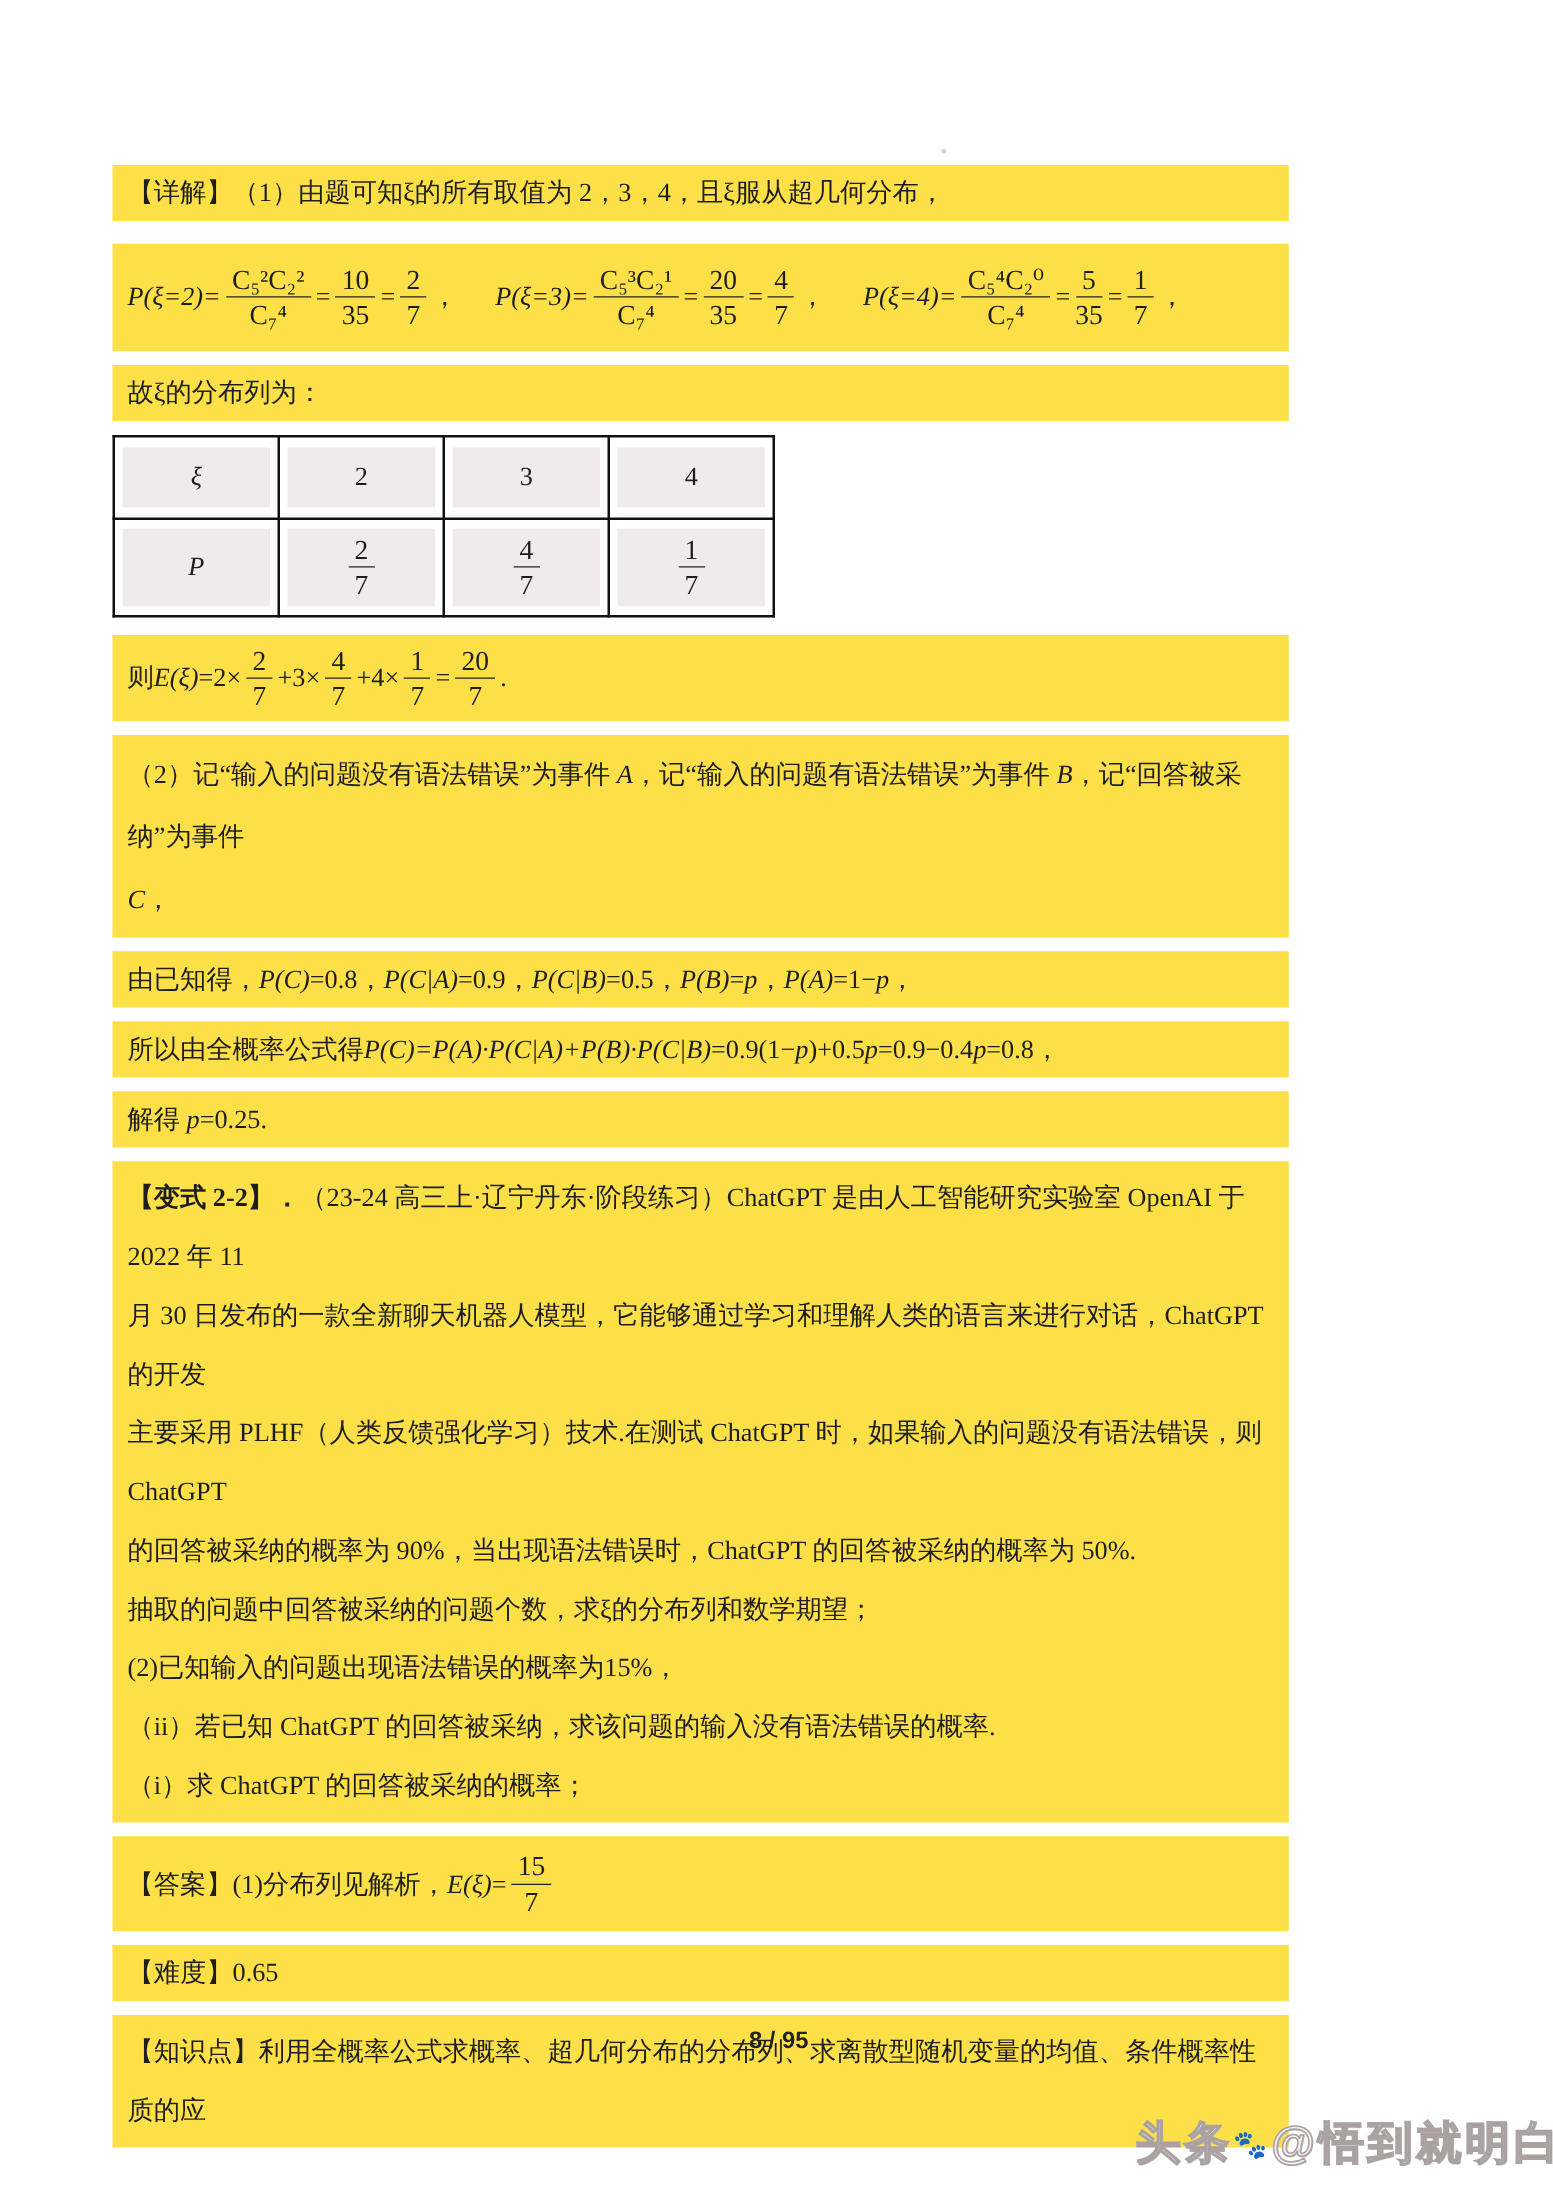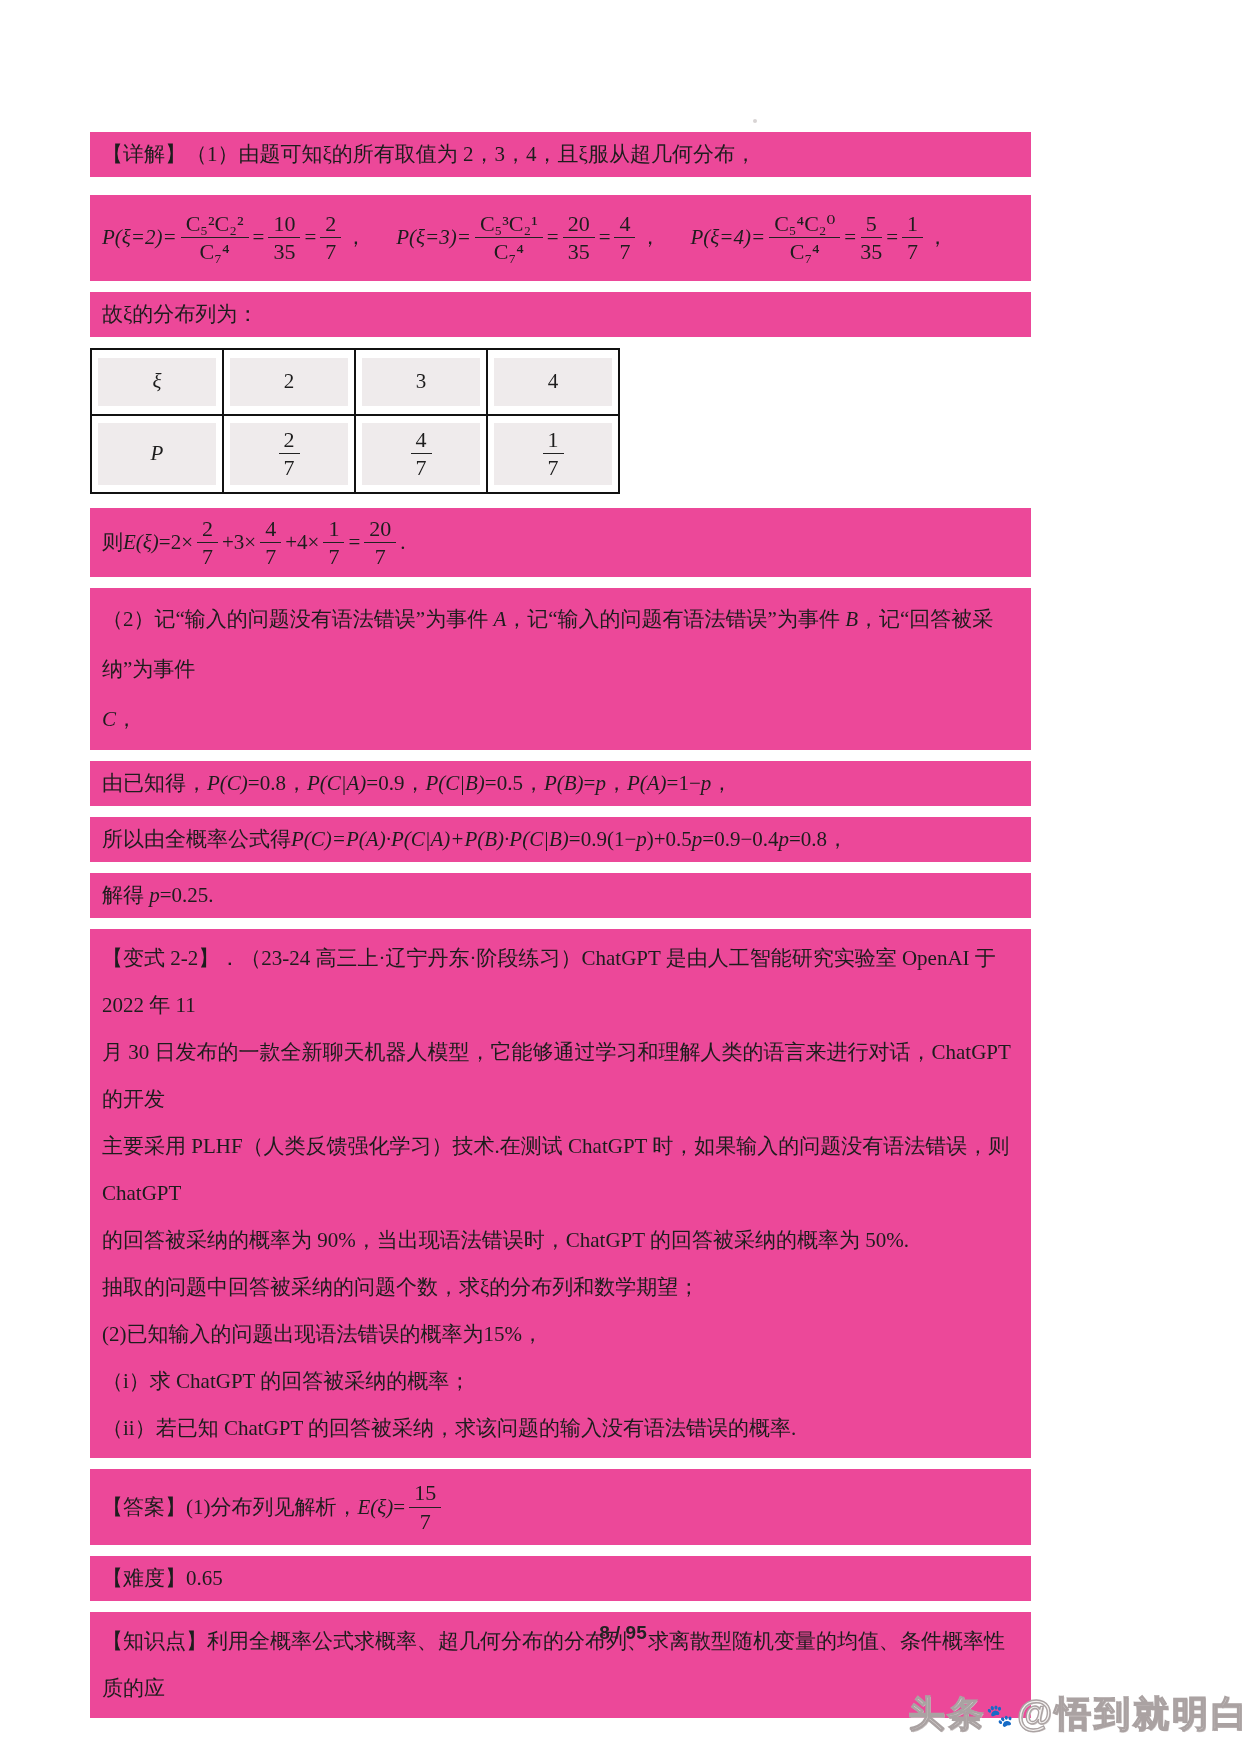--- a/index.html
+++ b/index.html
@@ -1,24 +1,24 @@
 <!DOCTYPE html>
 <html><head>
 <meta charset="utf-8">
 <style>
   html,body{margin:0;padding:0;}
   body{
     width:1242px;height:1756px;background:#ffffff;position:relative;
     font-family:"Liberation Serif","DejaVu Serif",serif;color:#1d1d1d;overflow:hidden;
   }
   .content{position:absolute;left:90px;top:132px;width:941px;}
-  .blk{background:#ec4899;padding:6px 12px;margin-bottom:11px;font-size:21px;line-height:33px;}
+  .blk{background:#fde047;padding:6px 12px;margin-bottom:11px;font-size:21px;line-height:33px;}
   .para{line-height:47px;}
   .it{font-style:italic;}
-  .bold{font-weight:normal;}
+  .bold{font-weight:bold;}
   
   .frac{display:inline-flex;flex-direction:column;align-items:center;vertical-align:middle;
         margin:2px 4px;line-height:1.15;font-size:22px;}
   .frac .num{padding:0 5px 1px;border-bottom:1.6px solid #222;white-space:nowrap;}
   .frac .den{padding-top:1px;white-space:nowrap;}
   .mline{display:flex;align-items:center;flex-wrap:wrap;}
   .formula-row{display:flex;align-items:center;gap:30px;padding:14px 12px;margin-top:18px;}
   .formula-group{display:flex;align-items:center;}
   
   table.dist{border-collapse:collapse;margin:4px 0 14px 0;}
@@ -195,22 +195,22 @@
 
   <div class="blk"><span>解得 </span><span class="it">p</span><span>=0.25.</span></div>
 
   <div class="blk">
     <div class="para"><span class="bold">【变式 2-2】．</span><span>（23-24 高三上·辽宁丹东·阶段练习）ChatGPT 是由人工智能研究实验室 OpenAI 于 2022 年 11</span></div>
     <div class="para">月 30 日发布的一款全新聊天机器人模型，它能够通过学习和理解人类的语言来进行对话，ChatGPT 的开发</div>
     <div class="para">主要采用 PLHF（人类反馈强化学习）技术.在测试 ChatGPT 时，如果输入的问题没有语法错误，则 ChatGPT</div>
     <div class="para">的回答被采纳的概率为 90%，当出现语法错误时，ChatGPT 的回答被采纳的概率为 50%.</div>
     <div class="para">抽取的问题中回答被采纳的问题个数，求ξ的分布列和数学期望；</div>
     <div class="para">(2)已知输入的问题出现语法错误的概率为15%，</div>
+    <div class="para">（ii）若已知 ChatGPT 的回答被采纳，求该问题的输入没有语法错误的概率.</div>
     <div class="para">（i）求 ChatGPT 的回答被采纳的概率；</div>
-    <div class="para">（ii）若已知 ChatGPT 的回答被采纳，求该问题的输入没有语法错误的概率.</div>
   </div>
 
   <div class="blk">
     <div class="mline" style="min-height:64px;">
         <span>【答案】(1)分布列见解析，</span>
         <span class="it">E(ξ)</span>
         <span>=</span>
         <span class="frac">
           <span class="num">15</span>
           <span class="den">7</span>

